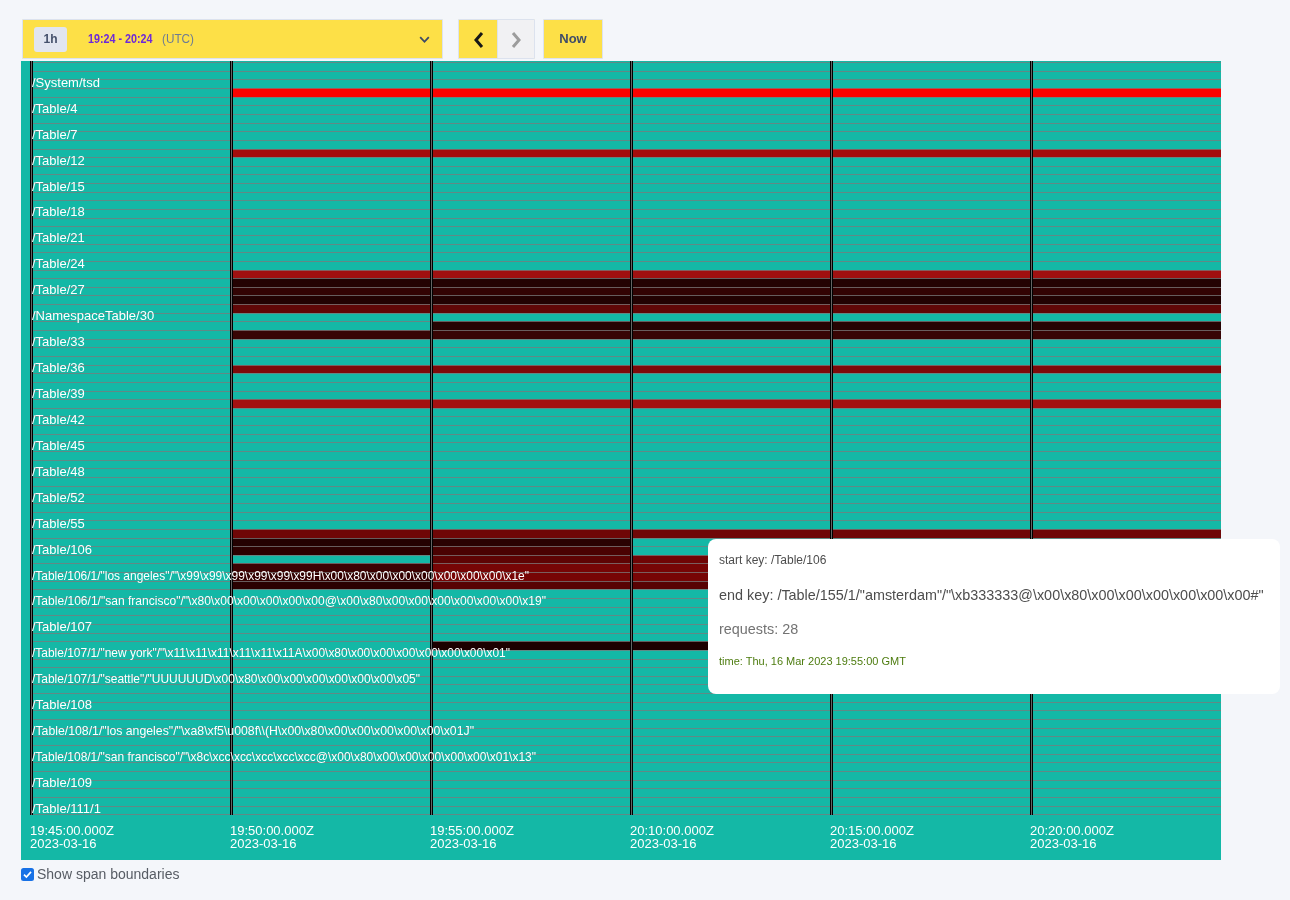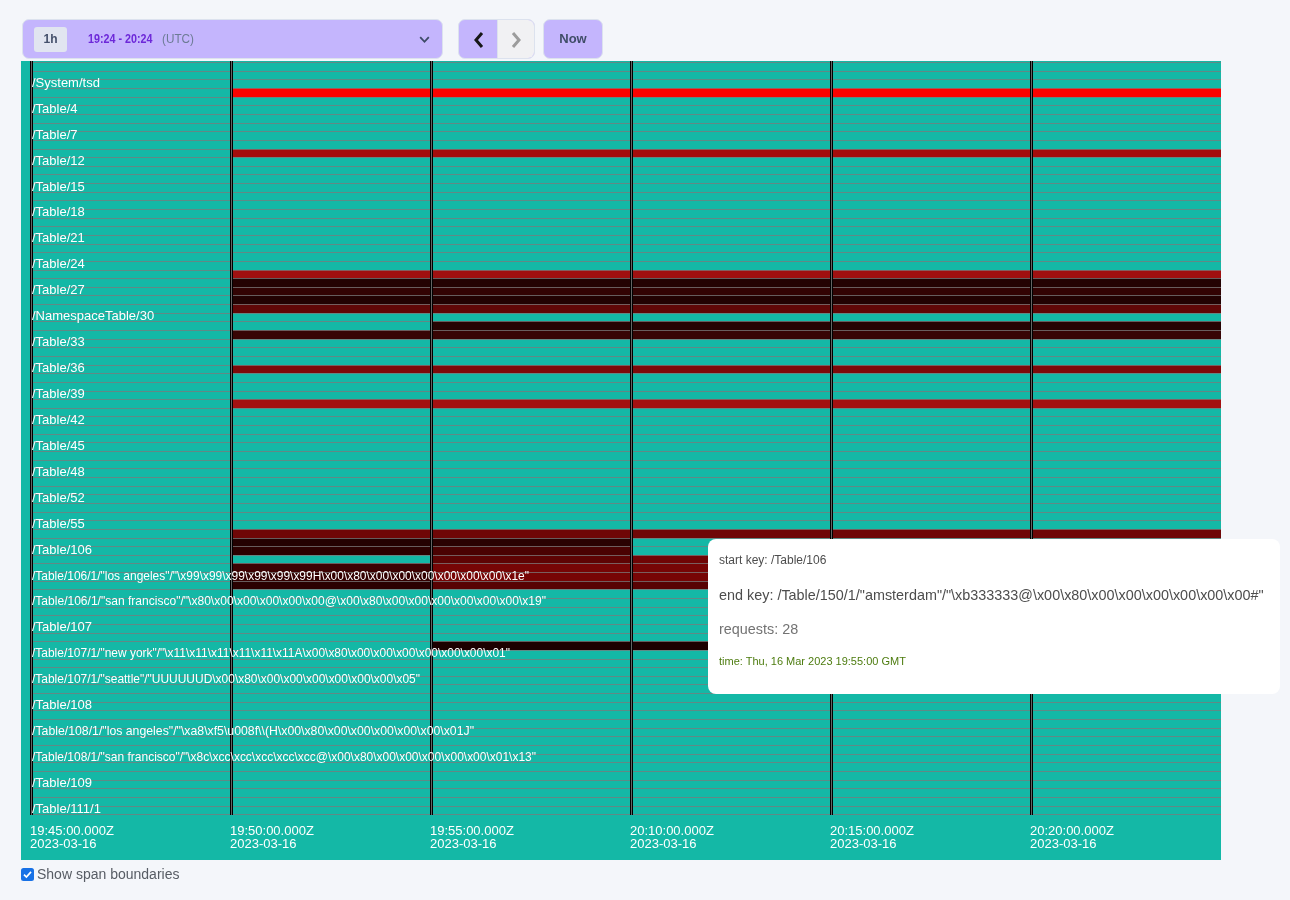--- a/index.html
+++ b/index.html
@@ -1,18 +1,18 @@
 <!DOCTYPE html>
 <html><head>
 <meta charset="utf-8">
 <style>
   html,body{margin:0;padding:0;}
   body{width:1290px;height:900px;background:#f4f6fa;font-family:"Liberation Sans",sans-serif;position:relative;overflow:hidden;}
   .abs{position:absolute;}
-  .ctl{background:#c4b5fd;border:1px solid #dce2ee;border-radius:7px;box-sizing:border-box;}
+  .ctl{background:#fde047;border:1px solid #dce2ee;border-radius:1px;box-sizing:border-box;}
 </style>
 </head>
 <body>
 
 <div class="abs ctl" style="left:22px;top:19px;width:421px;height:40px;"></div>
 <div class="abs" style="left:34px;top:27px;width:33px;height:25px;background:#e1e5f0;border-radius:3px;text-align:center;line-height:25px;font-size:12px;font-weight:bold;color:#44506b;">1h</div>
 <div class="abs" style="left:88px;top:19px;height:40px;line-height:40px;font-size:13.5px;color:#6d28d9;font-weight:bold;"><span style="display:inline-block;transform:scaleX(0.795);transform-origin:0 50%;white-space:nowrap;">19:24 - 20:24</span></div>
 <div class="abs" style="left:162px;top:19px;height:40px;line-height:40px;font-size:13.5px;color:#6c7b94;"><span style="display:inline-block;transform:scaleX(0.87);transform-origin:0 50%;white-space:nowrap;">(UTC)</span></div>
 <svg class="abs" style="left:419px;top:35.5px;" width="11" height="8" viewBox="0 0 11 8">
     <path d="M1.2 1.2 L5.5 5.8 L9.8 1.2" fill="none" stroke="#3d4a66" stroke-width="1.8"></path>
@@ -205,21 +205,21 @@
         <text x="809" y="774.3">20:15:00.000Z</text>
         <text x="809" y="787">2023-03-16</text>
         <text x="1009" y="774.3">20:20:00.000Z</text>
         <text x="1009" y="787">2023-03-16</text>
       </g>
 </svg>
 </div>
 
 <div class="abs" style="left:708px;top:539px;width:572px;height:155px;background:#fff;border-radius:8px;"></div>
 <div class="abs tl" style="left:719px;top:553px;font-size:12px;color:#4d4d4d;">start key: /Table/106</div>
-<div class="abs tl" style="left:719px;top:587px;font-size:14.4px;color:#4d4d4d;">end key: /Table/150/1/"amsterdam"/"\xb333333@\x00\x80\x00\x00\x00\x00\x00\x00#"</div>
+<div class="abs tl" style="left:719px;top:587px;font-size:14.4px;color:#4d4d4d;">end key: /Table/155/1/"amsterdam"/"\xb333333@\x00\x80\x00\x00\x00\x00\x00\x00#"</div>
 <div class="abs tl" style="left:719px;top:621px;font-size:14.4px;color:#737373;">requests: 28</div>
 <div class="abs tl" style="left:719px;top:655px;font-size:11px;color:#4d7c0f;">time: Thu, 16 Mar 2023 19:55:00 GMT</div>
 
 <div class="abs" style="left:21px;top:868px;width:13px;height:13px;background:#1771e6;border-radius:2.5px;"></div>
 <svg class="abs" style="left:21px;top:868px;" width="13" height="13" viewBox="0 0 13 13">
     <path d="M3 6.7 L5.4 9.1 L10 3.9" fill="none" stroke="#fff" stroke-width="1.7"></path>
   </svg>
 <div class="abs" style="left:37px;top:866px;font-size:14px;color:#575c64;">Show span boundaries</div>
 
 </body></html>

